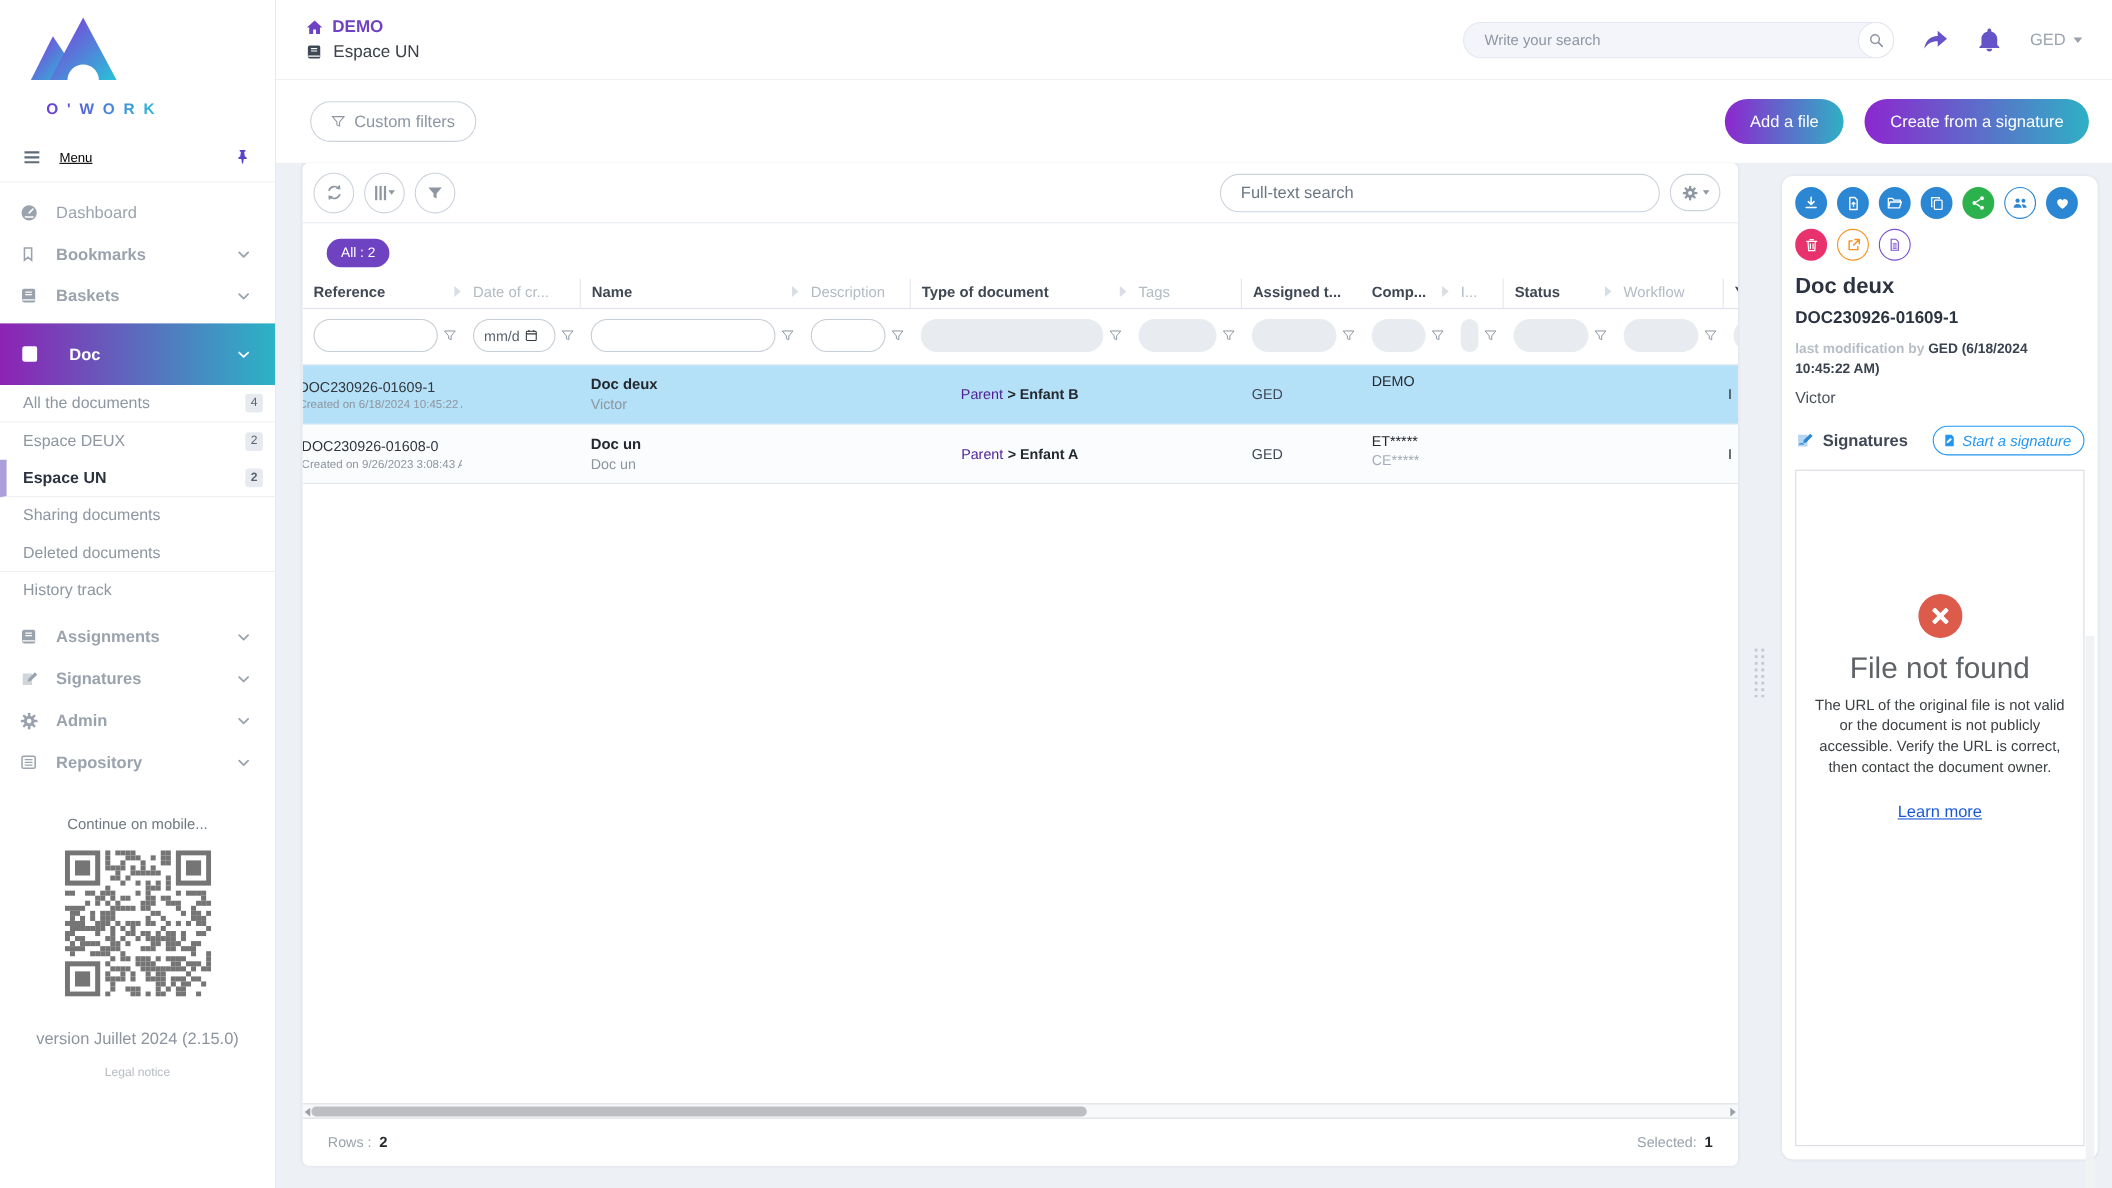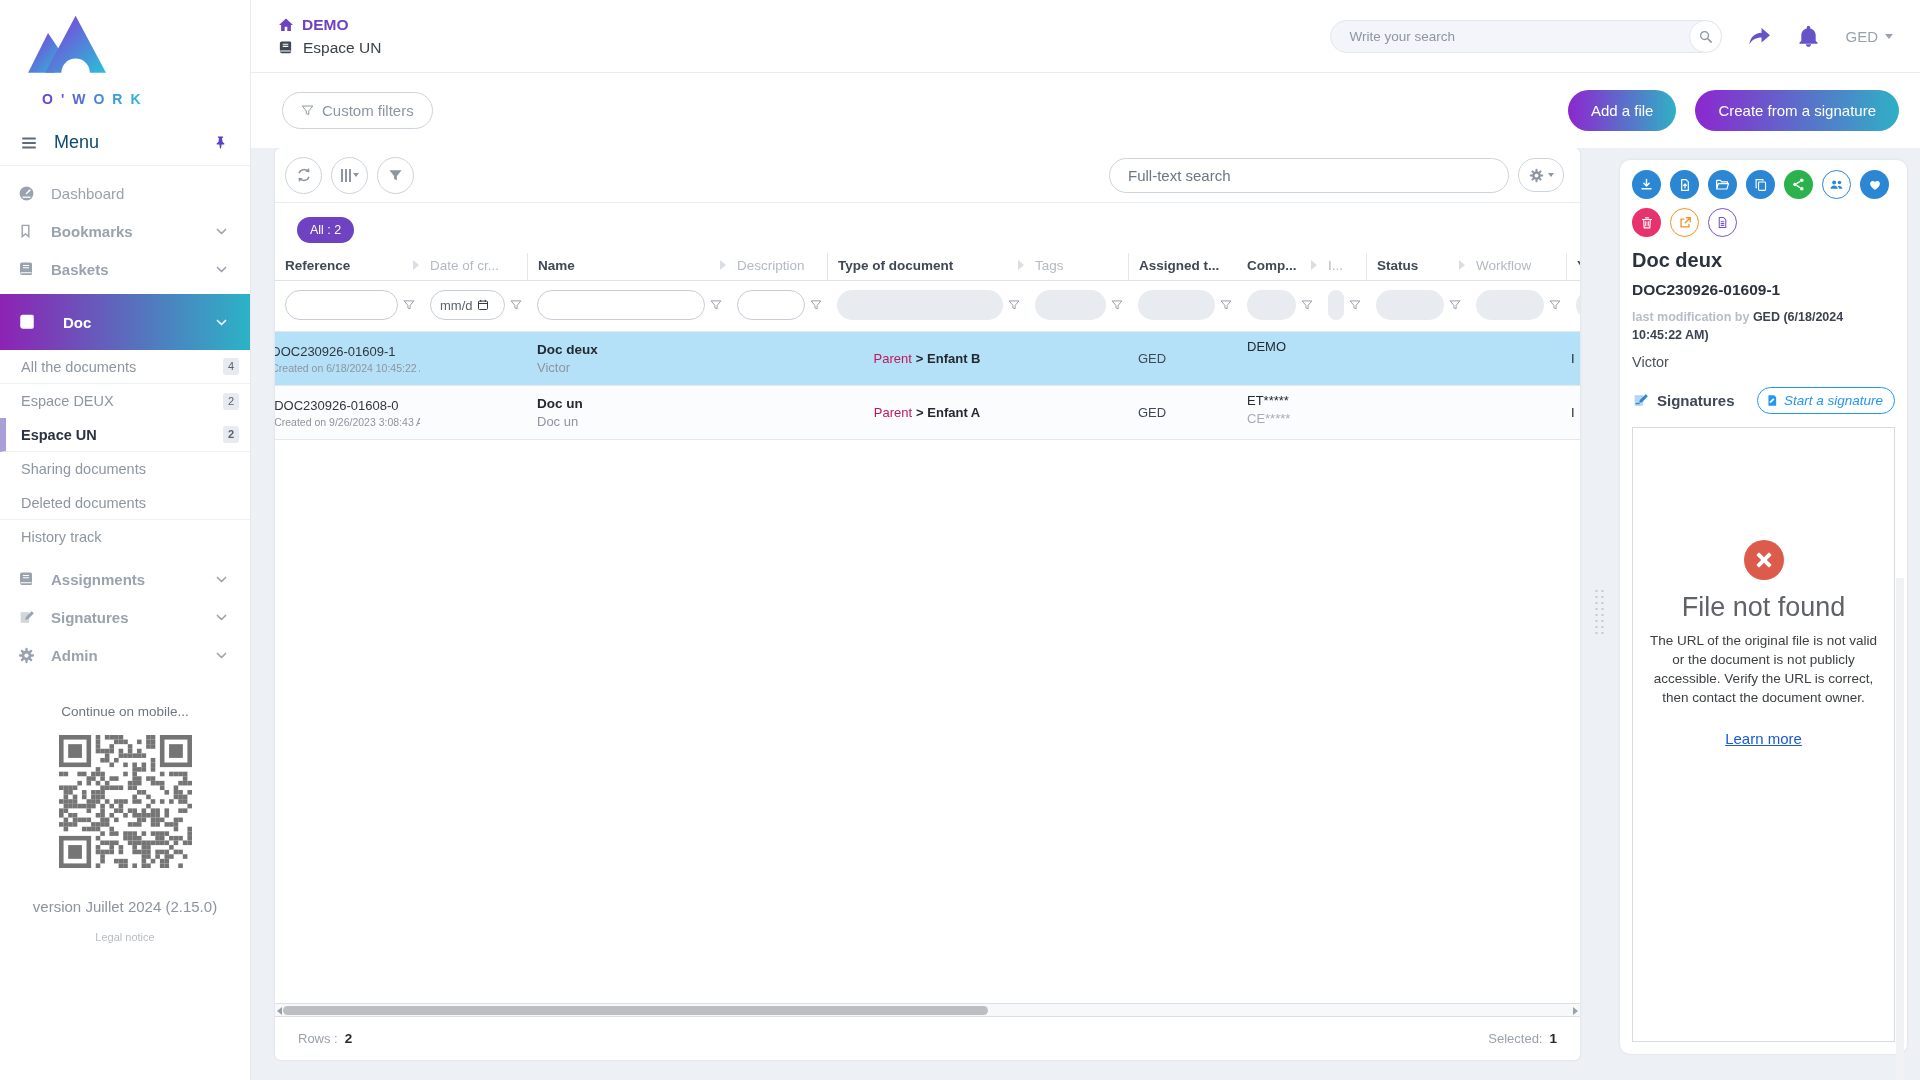--- a/index.html
+++ b/index.html
@@ -8,21 +8,21 @@
 .app { display:flex; width:1920px; height:1080px; }
 
 
 .sidebar { width:251px; min-width:251px; background:#fff; border-right:1px solid #e6eaef;
   display:flex; flex-direction:column; }
 .logo { padding:12px 0 0 20px; }
 .logo-letters { margin:2px 0 0 22px; }
 .menu-row { height:46px; display:flex; align-items:center; padding:0 22px 0 20px;
   border-bottom:1px solid #edf0f4; margin-top:12px; }
 .menu-row .ham { color:#5f6b79; }
-.menu-row .lbl { margin-left:16px; color:#0c4a6e; font-size:18px; }
+.menu-row .lbl { margin-left:16px; color:#000000; font-size:12px;text-decoration:underline; }
 .menu-row .pin { margin-left:auto; color:#5a43c9; }
 .nav { margin-top:8px; }
 .nav-item { height:38px; display:flex; align-items:center; padding:0 22px 0 18px;
   color:#9aa3ad; font-size:15px; font-weight:700; cursor:pointer; }
 .nav-item.plain { font-weight:400; }
 .nav-item .ic { width:18px; margin-right:15px; display:flex; color:#9aa3ad; }
 .nav-item .chev { margin-left:auto; color:#9aa3ad; display:flex; }
 .nav-item.doc-active { height:56px; margin-top:6px;
   background:linear-gradient(90deg,#8d22b4,#2bb3c6); color:#fff;gap:12px; }
 .nav-item.doc-active .ic, .nav-item.doc-active .chev { color:#fff; }
@@ -113,21 +113,21 @@
 .row { height:54px; border-bottom:1px solid #e4e8ed; background:#fbfcfe; cursor:pointer; }
 .row.selected { background:#b5e1f8; }
 .td { padding:6px 8px 6px 10px; font-size:13px; display:flex; flex-direction:column;
   justify-content:center; overflow:hidden; white-space:nowrap; }
 .td.refcell { flex-direction:row; align-items:center; gap:9px; }
 .refmain { color:#30363d; font-size:13px; }
 .refsub { color:#8d959f; font-size:10.5px; margin-top:3px; }
 .namemain { color:#23292f; font-weight:700; font-size:13.5px; }
 .namesub { color:#8d959f; font-size:13px; margin-top:3px; }
 .td.typecell { flex-direction:row; align-items:center; gap:4px; }
-.typeparent { color:#be185d; }
+.typeparent { color:#4c1d95; }
 .typechild { color:#23292f; font-weight:600; }
 .td.compcell { justify-content:flex-start; padding-top:7px; }
 .compmain { color:#23292f; }
 .compsub { color:#a6adb6; margin-top:3px; }
 .td.lastcell { padding-left:5px; color:#23292f; }
 .tspacer { flex:1; }
 .hscroll { height:14px; border-top:1px solid #dcdfe3; border-bottom:1px solid #dcdfe3;
   background:#f7f8f9; position:relative; }
 .hs-thumb { position:absolute; left:8px; top:2px; height:9px; width:54%; background:#bcbec2;
   border-radius:5px; cursor:pointer; }
@@ -344,20 +344,34 @@
             </svg>
           </span>
       </div>
       <div class="nav-item">
         <span class="ic">
             <svg width="17" height="17" viewBox="0 0 16 16">
               <use href="#gear-g"></use>
             </svg>
           </span>
         <span>Admin</span>
+        <span class="chev">
+            <svg width="13" height="13" viewBox="0 0 16 16">
+              <use href="#chev-d"></use>
+            </svg>
+          </span>
+      </div>
+      <div class="nav-item">
+        <span class="ic">
+            <svg width="16" height="16" viewBox="0 0 16 16">
+              <rect x="2" y="2.5" width="12" height="11" rx="1.5" fill="none" stroke="currentColor" stroke-width="1.4"></rect>
+              <path stroke="currentColor" stroke-width="1.2" d="M4.5 5.5h7M4.5 8h7M4.5 10.5h7"></path>
+            </svg>
+          </span>
+        <span>Repository</span>
         <span class="chev">
             <svg width="13" height="13" viewBox="0 0 16 16">
               <use href="#chev-d"></use>
             </svg>
           </span>
       </div>
     </nav>
 
     <div class="mobile">
       <div class="hint">Continue on mobile...</div>

